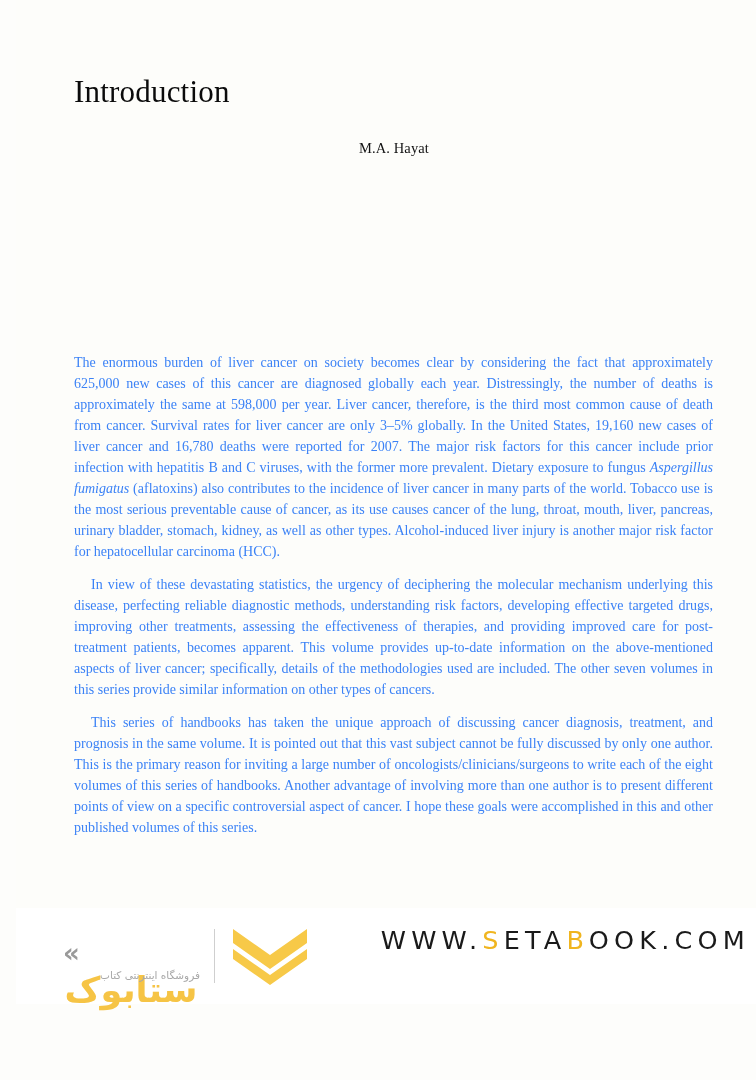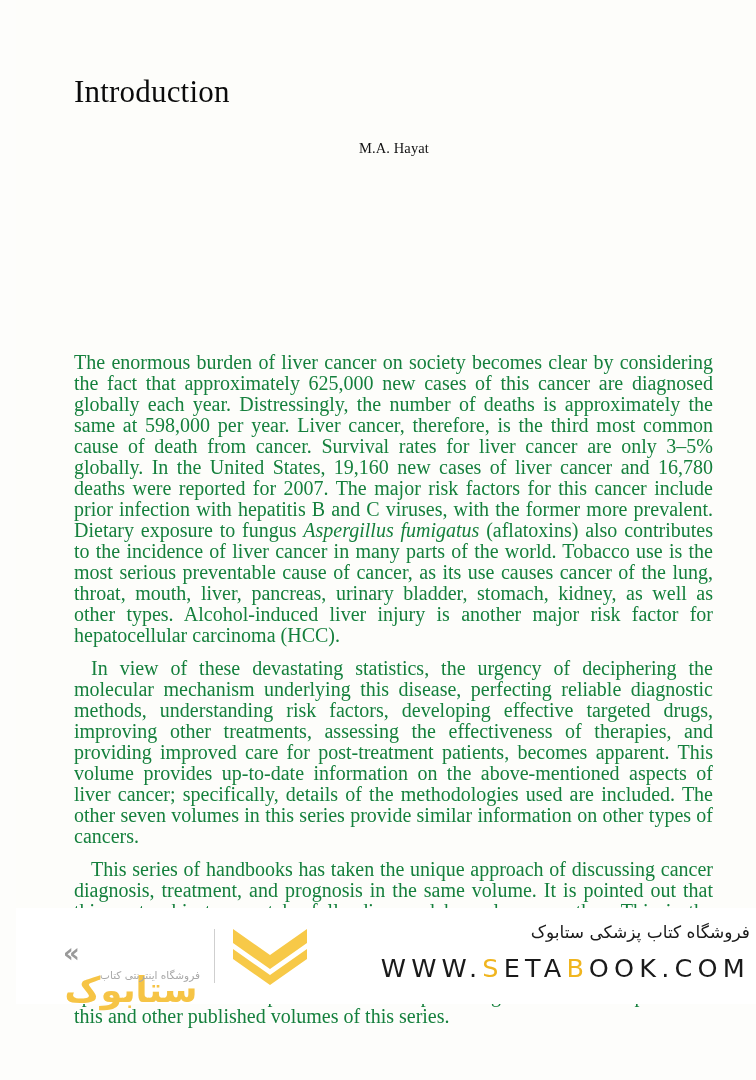--- a/index.html
+++ b/index.html
@@ -53,25 +53,25 @@
 
   
   .body-col {
     position: absolute;
     left: 58px;
     top: 352px;
     width: 639px;
   }
   .body-col p {
     margin: 0;
-    font-size: 20px;
+    font-size: 14px;
     line-height: 21.0px;
     text-align: justify;
     text-justify: inter-word;
-    color: #15803d;
+    color: #3b82f6;
     hyphens: manual;
   }
   .body-col p.indent {
     text-indent: 17px;
     margin-top: 12px;
   }
   .body-col p + p {
     margin-top: 0;
   }
   em {
@@ -217,19 +217,18 @@
       <div class="chevron-mark">
         <svg width="78" height="62" viewBox="0 0 78 62" xmlns="http://www.w3.org/2000/svg">
           <path d="M2 4 L39 30 L76 4 L76 18 L39 44 L2 18 Z" fill="#f7c948"></path>
           <path d="M2 24 L39 50 L76 24 L76 34 L39 60 L2 34 Z" fill="#f7c948"></path>
         </svg>
       </div>
 
     </div>
 
     <div class="footer-right">
-      <div class="footer-fa">فروشگاه کتاب پزشکی ستابوک</div>
       <div class="footer-url"><span>WWW.</span><span class="hl">S</span><span>ETA</span><span class="hl">B</span><span>OOK.COM</span></div>
     </div>
 
   </div>
 
 </div>
 
 </body></html>

